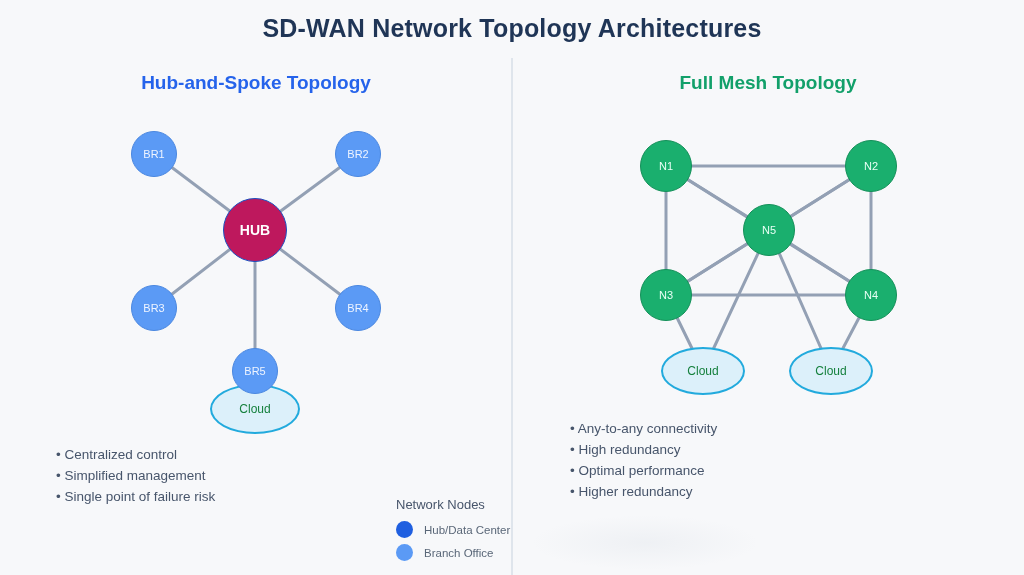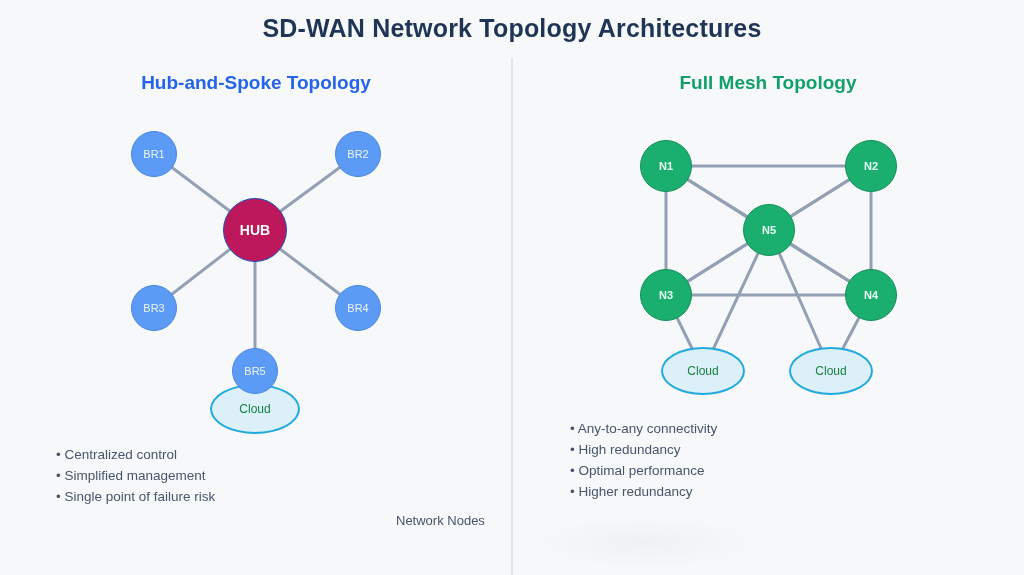--- a/index.html
+++ b/index.html
@@ -102,21 +102,20 @@
     background: #5b9af5;
     border: 1.5px solid #4a87e0;
   }
   .node.mesh {
     background: #1aaf6e;
     border: 1.5px solid #149059;
   }
   .node.mesh .node-label {
     font-size: 11px;
     color: #e8fff5;
-    font-weight: bold;
   }
 
   
   .cloud {
     position: absolute;
     background: #dcf0fa;
     border: 2.5px solid #22aadd;
     border-radius: 50%;
     display: flex;
     align-items: center;
@@ -154,21 +153,20 @@
   .legend {
     position: absolute;
     left: 396px;
     top: 497px;
   }
   .legend-title {
     font-size: 13px;
     color: #47556b;
     margin-bottom: 9px;
     white-space: nowrap;
-    margin-top: 16px;
   }
   .legend-row {
     display: flex;
     align-items: center;
     margin-bottom: 6px;
   }
   .legend-dot {
     width: 17px;
     height: 17px;
     border-radius: 50%;
@@ -278,16 +276,26 @@
     </div>
   <div class="bullets" id="bullets-right">
       <div>• Any-to-any connectivity</div>
       <div>• High redundancy</div>
       <div>• Optimal performance</div>
       <div>• Higher redundancy</div>
     </div>
 
   <div class="legend">
     <div class="legend-title">Network Nodes</div>
+    <div id="legend-items">
+        <div class="legend-row">
+          <span class="legend-dot" style="background: rgb(31, 95, 224);"></span>
+          <span class="legend-text">Hub/Data Center</span>
+        </div>
+        <div class="legend-row">
+          <span class="legend-dot" style="background: rgb(91, 154, 245);"></span>
+          <span class="legend-text">Branch Office</span>
+        </div>
+      </div>
   </div>
 
   <div class="watermark"></div>
 </div>
 
 </body></html>

